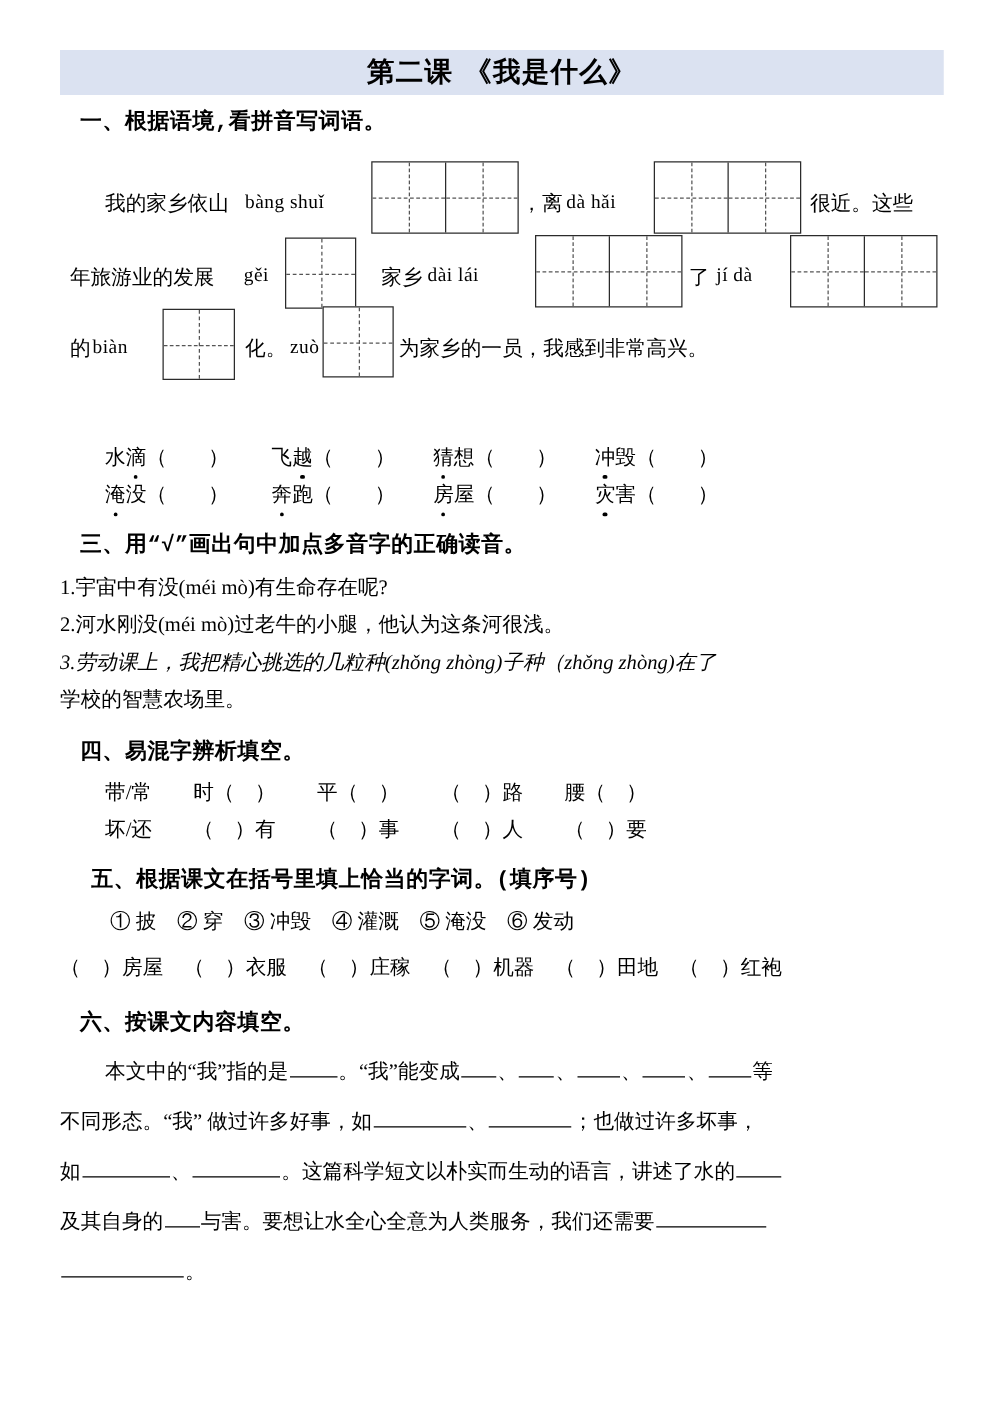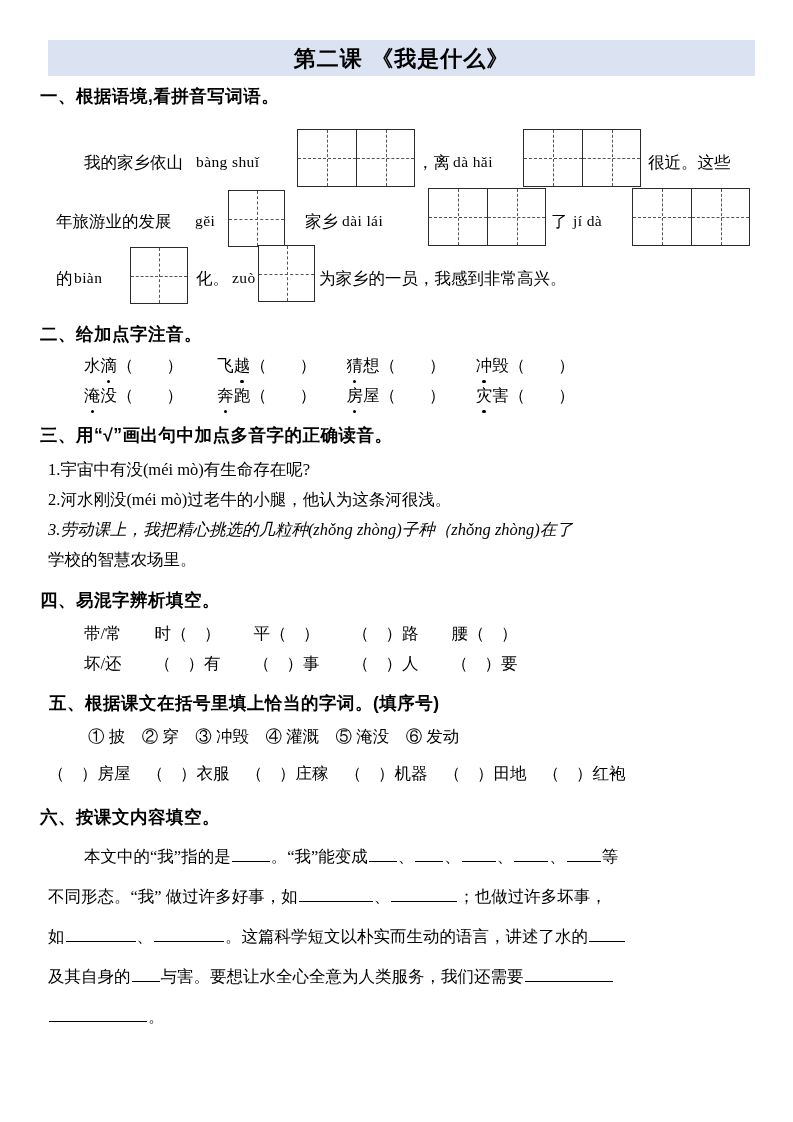--- a/index.html
+++ b/index.html
@@ -44,22 +44,22 @@
     font-weight: bold;
     font-size: 22px;
     letter-spacing: 1px;
     color: #000;
     white-space: nowrap;
   }
 
   
   .sec-head {
     position: absolute;
-    left: 40px;
-    font-family: Liberation Sans, sans-serif;
+    left: 64px;
+    font-family: Liberation Mono, monospace;
     font-weight: bold;
     font-size: 17.5px;
     letter-spacing: 0.5px;
     white-space: nowrap;
   }
 
   .body-line {
     position: absolute;
     font-size: 16.5px;
     white-space: nowrap;
@@ -184,21 +184,20 @@
   <div class="tzg one" style="left:130px; top:247px; width:58px; height:57px;">
     <div class="cell"></div>
   </div>
   <div class="body-line" style="left:196px; top:268px;">化。</div>
   <div class="body-line py" style="left:232px; top:269px;">zuò</div>
   <div class="tzg one" style="left:258px; top:245px; width:57px; height:57px;">
     <div class="cell"></div>
   </div>
   <div class="body-line" style="left:319px; top:268px;">为家乡的一员，我感到非常高兴。</div>
 
-  <div class="sec-head" style="top:322px;">二、给加点字注音。</div>
 
   <div class="body-line" style="left:84px; top:355px;">
     <span>水<span class="dotchar">滴</span>（　　）</span>
     <span style="display:inline-block;width:26px;"></span>
     <span>飞<span class="dotchar">越</span>（　　）</span>
     <span style="display:inline-block;width:22px;"></span>
     <span><span class="dotchar">猜</span>想（　　）</span>
     <span style="display:inline-block;width:22px;"></span>
     <span><span class="dotchar">冲</span>毁（　　）</span>
   </div>

